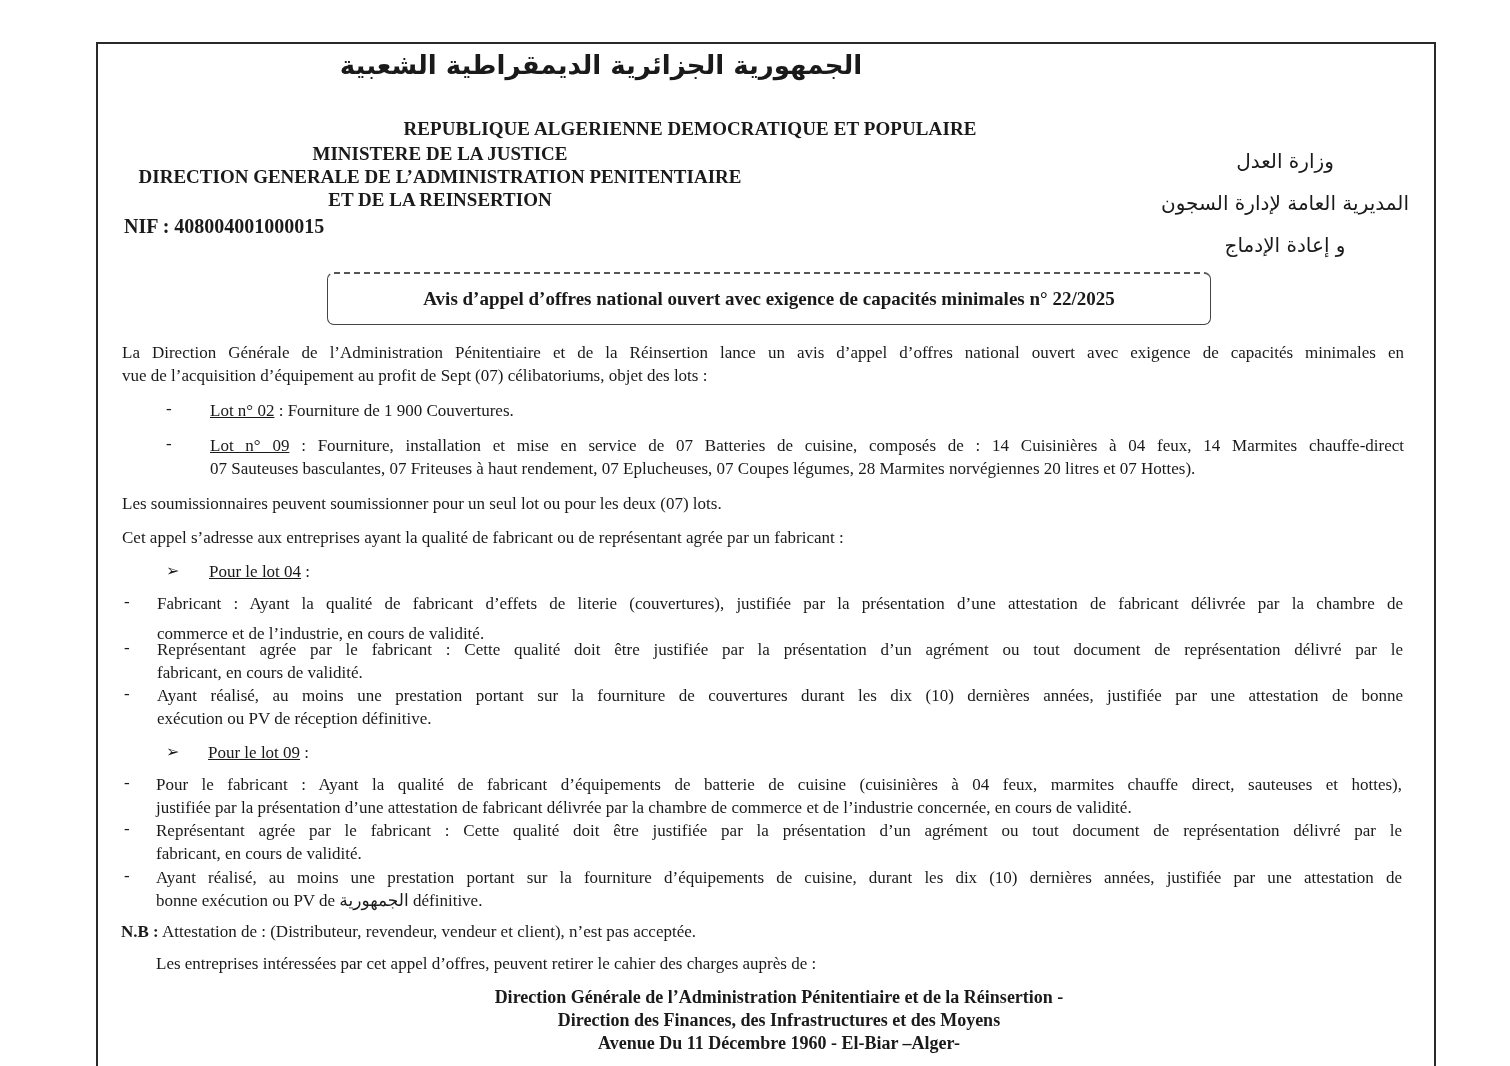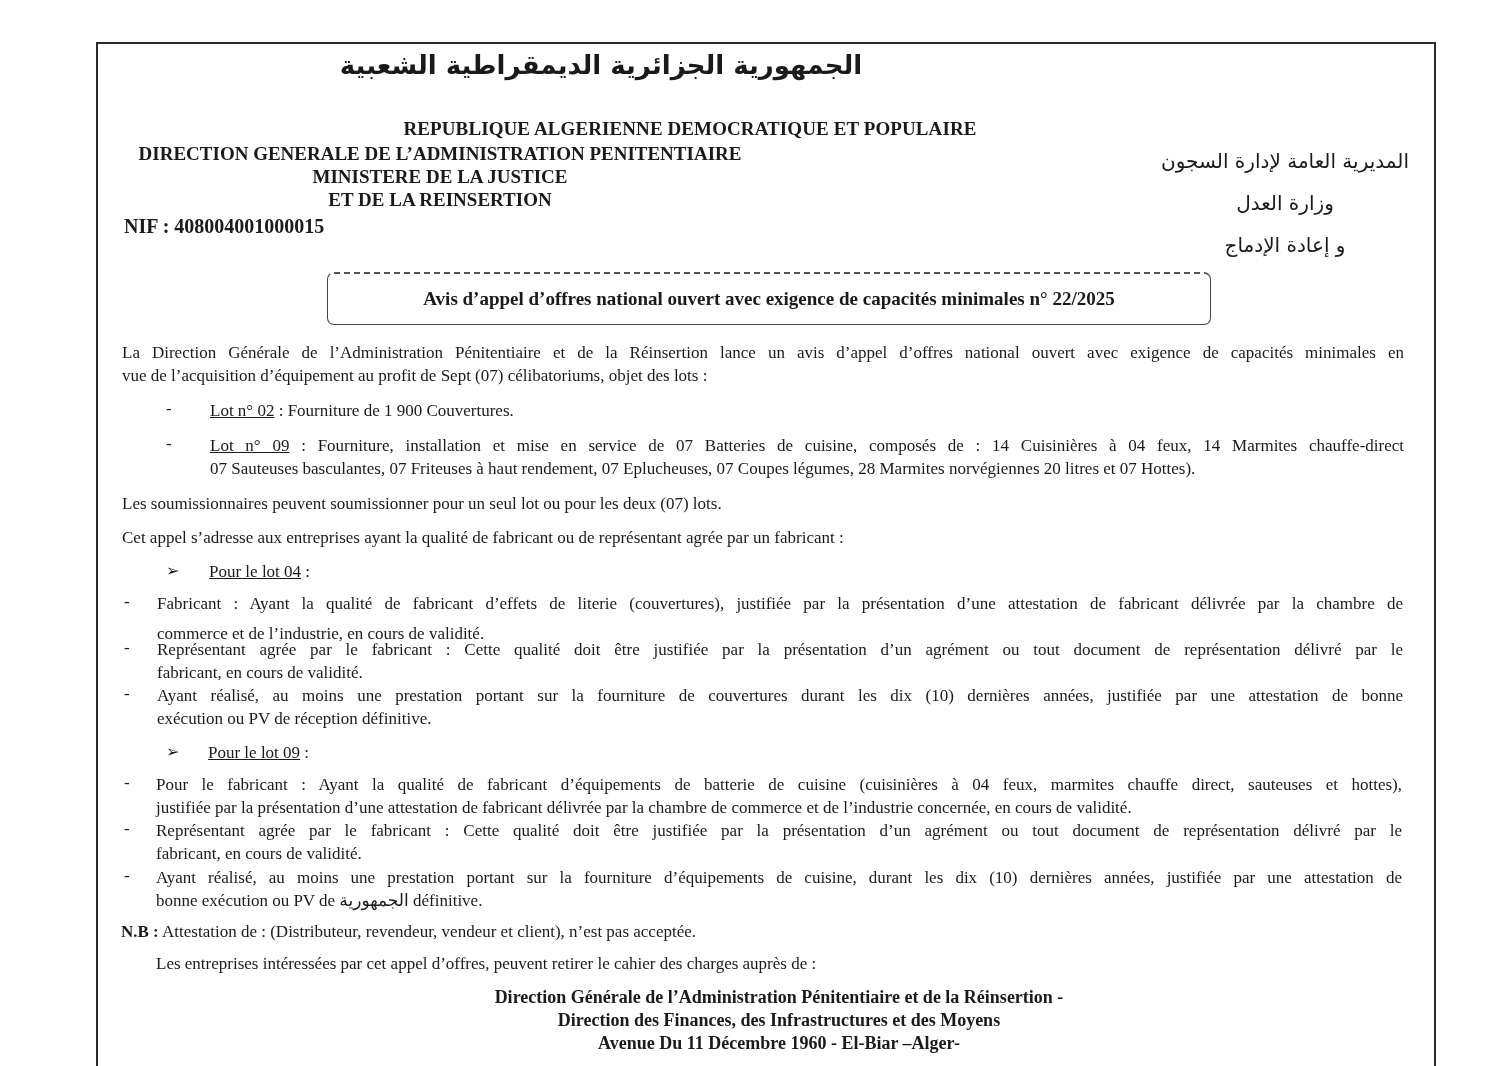--- a/index.html
+++ b/index.html
@@ -53,29 +53,29 @@
   </style>
 </head>
 <body>
 
 <div class="page-frame"></div>
 
 <div class="arabic-title">الجمهورية الجزائرية الديمقراطية الشعبية</div>
 <div class="republic">REPUBLIQUE ALGERIENNE DEMOCRATIQUE ET POPULAIRE</div>
 
 <div class="ministry-block">
+  <div>MINISTERE DE LA JUSTICE</div>
   <div>DIRECTION GENERALE DE L’ADMINISTRATION PENITENTIAIRE</div>
-  <div>MINISTERE DE LA JUSTICE</div>
   <div>ET DE LA REINSERTION</div>
 </div>
 <div class="nif">NIF : 408004001000015</div>
 
 <div class="arabic-ministry">
+  <div>وزارة العدل</div>
   <div>المديرية العامة لإدارة السجون</div>
-  <div>وزارة العدل</div>
   <div>و إعادة الإدماج</div>
 </div>
 
 <div class="notice-box">
   <span>Avis d’appel d’offres national ouvert avec exigence de capacités minimales n° 22/2025</span>
 </div>
 
 <div class="body-text just-full" style="top:341px;">La Direction Générale de l’Administration Pénitentiaire et de la Réinsertion lance un avis d’appel d’offres national ouvert avec exigence de capacités minimales en</div>
 <div class="body-text" style="top:364px;">vue de l’acquisition d’équipement au profit de Sept (07) célibatoriums, objet des lots :</div>
 

